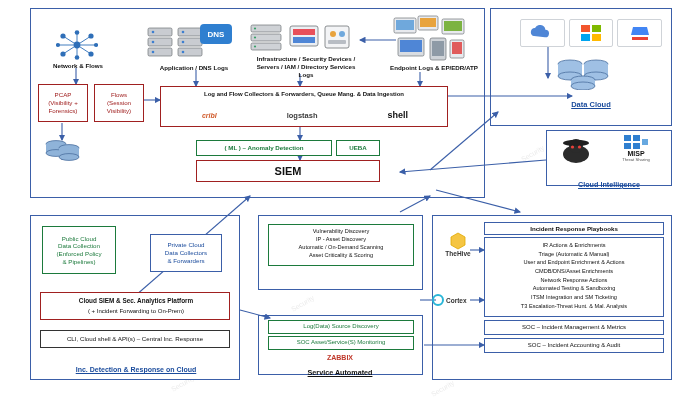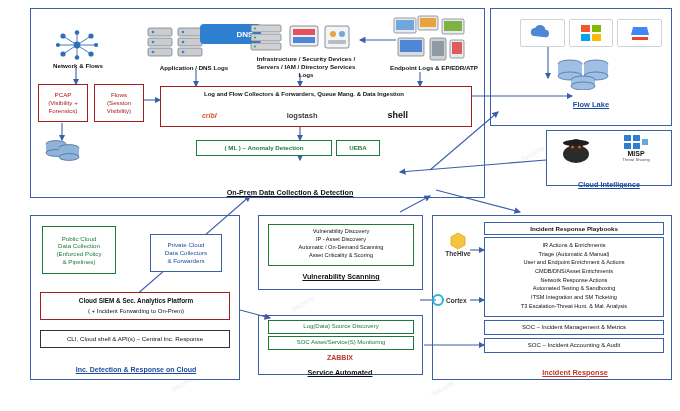--- a/index.html
+++ b/index.html
@@ -14,21 +14,21 @@
   .lbl-b{font-weight:bold;}
   .center{display:flex;align-items:center;justify-content:center;text-align:center;}
   .t-red{color:#a02020;}
   .t-blue{color:#1a4b9c;}
   .t-green{color:#1c7a3c;}
   .u{text-decoration:underline;}
   svg.ov{position:absolute;left:0;top:0;width:680px;height:411px;pointer-events:none;}
   .wm{position:absolute;color:rgba(150,150,150,.20);font-size:7px;transform:rotate(-30deg);}
   .rowlist{font-size:5.6px;line-height:1.42;text-align:center;color:#111;}
   .rowlist div{border-bottom:0px;}
-  .chip{position:absolute;border-radius:4px;padding-left:29px;}
+  .chip{position:absolute;border-radius:4px;}
   .srvr{position:absolute;}
 </style>
 </head>
 <body>
 
 <div class="stage">
 
   <div class="wm" style="left:40px;top:30px;">Security</div>
   <div class="wm" style="left:230px;top:25px;">Security</div>
   <div class="wm" style="left:430px;top:22px;">Security</div>
@@ -224,36 +224,38 @@
         <ellipse cx="12" cy="6" rx="10" ry="3.4"></ellipse>
           <rect x="2" y="6" width="20" height="9" fill="#8fb3d9" stroke="none"></rect>
         <ellipse cx="12" cy="15" rx="10" ry="3.4"></ellipse>
         <ellipse cx="25" cy="10" rx="10" ry="3.4"></ellipse>
           <rect x="15" y="10" width="20" height="9" fill="#8fb3d9" stroke="none"></rect>
         <ellipse cx="25" cy="19" rx="10" ry="3.4"></ellipse>
       </g>
     </svg>
   </div>
 
-  <div class="box bd-red" style="left:160px;top:86px;width:312px;height:41px;">
+  <div class="box bd-red" style="left:160px;top:86px;width:288px;height:41px;">
     <div class="lbl lbl-b" style="left:4px;top:4px;width:278px;font-size:6px;">Log and Flow Collectors &amp; Forwarders, Queue Mang. &amp; Data Ingestion</div>
     <div style="position:absolute;left:6px;top:18px;width:276px;height:20px;display:flex;align-items:center;justify-content:space-around;">
       <span style="font-size:7px;font-weight:bold;color:#d05a2a;font-style:italic;">cribl</span>
       <span style="font-size:7.5px;font-weight:bold;color:#3b3b3b;">logstash</span>
       <span style="font-size:9px;font-weight:bold;color:#111;">shell</span>
     </div>
   </div>
 
   <div class="box bd-green center" style="left:196px;top:140px;width:136px;height:16px;">
     <span class="lbl t-green lbl-b" style="position:static;">( ML ) – Anomaly Detection</span>
   </div>
   <div class="box bd-green center" style="left:336px;top:140px;width:44px;height:16px;">
     <span class="lbl t-green lbl-b" style="position:static;">UEBA</span>
   </div>
-  <div class="lbl lbl-b u" style="left:180px;top:188px;width:220px;font-size:7.2px;">On-Prem Data Collection &amp; Detection</div>
+  <div class="box bd-red center" style="left:196px;top:160px;width:184px;height:22px;">
+    <span style="font-size:11px;font-weight:bold;color:#111;">SIEM</span>
+  </div>
 
   <div style="position:absolute;left:520px;top:18px;width:142px;height:30px;display:flex;gap:4px;align-items:center;justify-content:center;">
     <div style="width:44px;height:26px;border:1px solid #cfd3d8;border-radius:2px;background:#fff;display:flex;align-items:center;justify-content:center;">
       <svg width="26" height="16" viewBox="0 0 26 16">
           <path d="M5,11 a4,4 0 0,1 1,-7.9 a5.5,5.5 0 0,1 10.4,1.6 a3.8,3.8 0 0,1 -0.4,7.6 z" fill="#4f86d6"></path>
         </svg>
     </div>
     <div style="width:44px;height:26px;border:1px solid #cfd3d8;border-radius:2px;background:#fff;display:flex;align-items:center;justify-content:center;">
       <svg width="22" height="18" viewBox="0 0 22 18">
           <rect x="1" y="1" width="9" height="7" fill="#f2552c"></rect>
@@ -277,21 +279,21 @@
           <ellipse cx="14" cy="20" rx="12" ry="4"></ellipse>
         <ellipse cx="40" cy="8" rx="12" ry="4"></ellipse>
           <rect x="28" y="8" width="24" height="12" fill="#9fc0e4" stroke="none"></rect>
           <ellipse cx="40" cy="20" rx="12" ry="4"></ellipse>
         <ellipse cx="27" cy="24" rx="12" ry="4"></ellipse>
           <rect x="15" y="24" width="24" height="6" fill="#9fc0e4" stroke="none"></rect>
           <ellipse cx="27" cy="30" rx="12" ry="4"></ellipse>
       </g>
     </svg>
   </div>
-  <div class="lbl lbl-b u t-blue" style="left:556px;top:100px;width:70px;font-size:7.5px;">Flow Lake</div>
+  <div class="lbl lbl-b u t-blue" style="left:556px;top:100px;width:70px;font-size:7.5px;">Data Cloud</div>
 
   <div style="position:absolute;left:554px;top:134px;">
     <svg width="44" height="30" viewBox="0 0 44 30">
       <ellipse cx="22" cy="20" rx="13" ry="9" fill="#2b2b2b"></ellipse>
       <circle cx="22" cy="12" r="7" fill="#2b2b2b"></circle>
       <ellipse cx="22" cy="9" rx="13" ry="3.2" fill="#1f1f1f"></ellipse>
       <circle cx="18.5" cy="13" r="1.6" fill="#e8403a"></circle>
       <circle cx="25.5" cy="13" r="1.6" fill="#e8403a"></circle>
     </svg>
   </div>
@@ -329,21 +331,20 @@
   <div class="lbl lbl-b u t-blue" style="left:38px;top:366px;width:196px;font-size:7px;">Inc. Detection &amp; Response on Cloud</div>
 
   <div class="box bd-green" style="left:268px;top:224px;width:146px;height:42px;">
     <div class="rowlist" style="padding-top:3px;">
       <div>Vulnerability Discovery</div>
       <div>IP - Asset Discovery</div>
       <div>Automatic / On-Demand Scanning</div>
       <div>Asset Criticality &amp; Scoring</div>
     </div>
   </div>
-  <div class="lbl lbl-b u" style="left:266px;top:272px;width:150px;font-size:7.2px;">Vulnerability Scanning</div>
 
   <div class="box bd-green center" style="left:268px;top:320px;width:146px;height:14px;">
     <span class="lbl t-green" style="position:static;font-size:6px;">Log(Data) Source Discovery</span>
   </div>
   <div class="box bd-green center" style="left:268px;top:336px;width:146px;height:14px;">
     <span class="lbl t-green" style="position:static;font-size:6px;">SOC Asset/Service(S) Monitoring</span>
   </div>
   <div class="lbl lbl-b" style="left:290px;top:354px;width:100px;font-size:7px;color:#c0392b;">ZABBIX</div>
   <div class="lbl lbl-b u" style="left:280px;top:368px;width:120px;font-size:7.2px;">Service Automated</div>
 
@@ -361,21 +362,20 @@
       <div>ITSM Integration and SM Ticketing</div>
       <div>T3 Escalation-Threat Hunt. &amp; Mal. Analysis</div>
     </div>
   </div>
   <div class="box bd-blue center" style="left:484px;top:320px;width:180px;height:15px;">
     <span class="lbl" style="position:static;font-size:6px;">SOC – Incident Management &amp; Metrics</span>
   </div>
   <div class="box bd-blue center" style="left:484px;top:338px;width:180px;height:15px;">
     <span class="lbl" style="position:static;font-size:6px;">SOC – Incident Accounting &amp; Audit</span>
   </div>
-  <div class="lbl lbl-b u" style="left:490px;top:368px;width:170px;font-size:7.4px;color:#c0392b;">Incident Response</div>
 
   <div style="position:absolute;left:432px;top:232px;width:52px;text-align:center;">
     <svg width="18" height="18" viewBox="0 0 18 18" style="display:block;margin:0 auto;">
       <path d="M9,1 L16,5 L16,13 L9,17 L2,13 L2,5 Z" fill="#f5c542" stroke="#e0a800" stroke-width="0.8"></path>
     </svg>
     <div style="font-size:6.5px;font-weight:bold;color:#333;">TheHive</div>
   </div>
   <div style="position:absolute;left:432px;top:294px;width:52px;text-align:center;display:flex;align-items:center;gap:2px;">
     <svg width="12" height="12" viewBox="0 0 12 12">
         <circle cx="6" cy="6" r="5" fill="none" stroke="#29b6d8" stroke-width="2"></circle>

